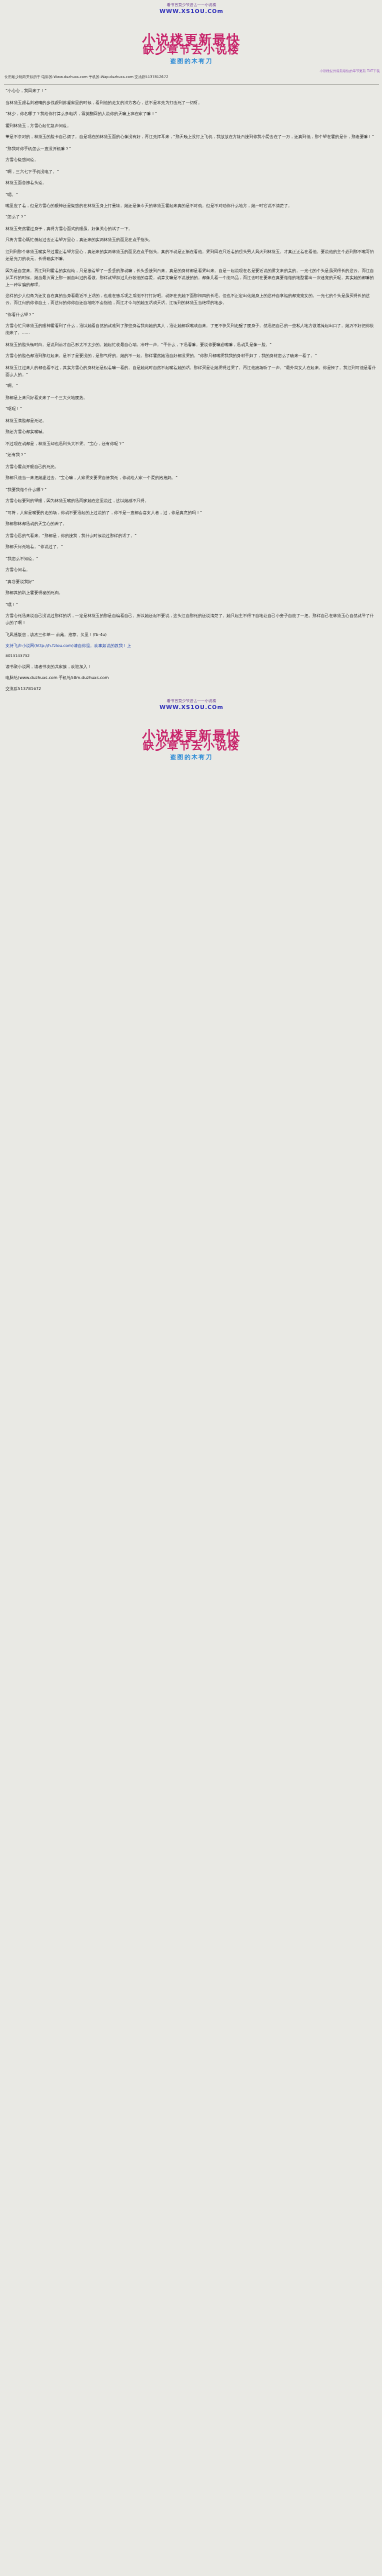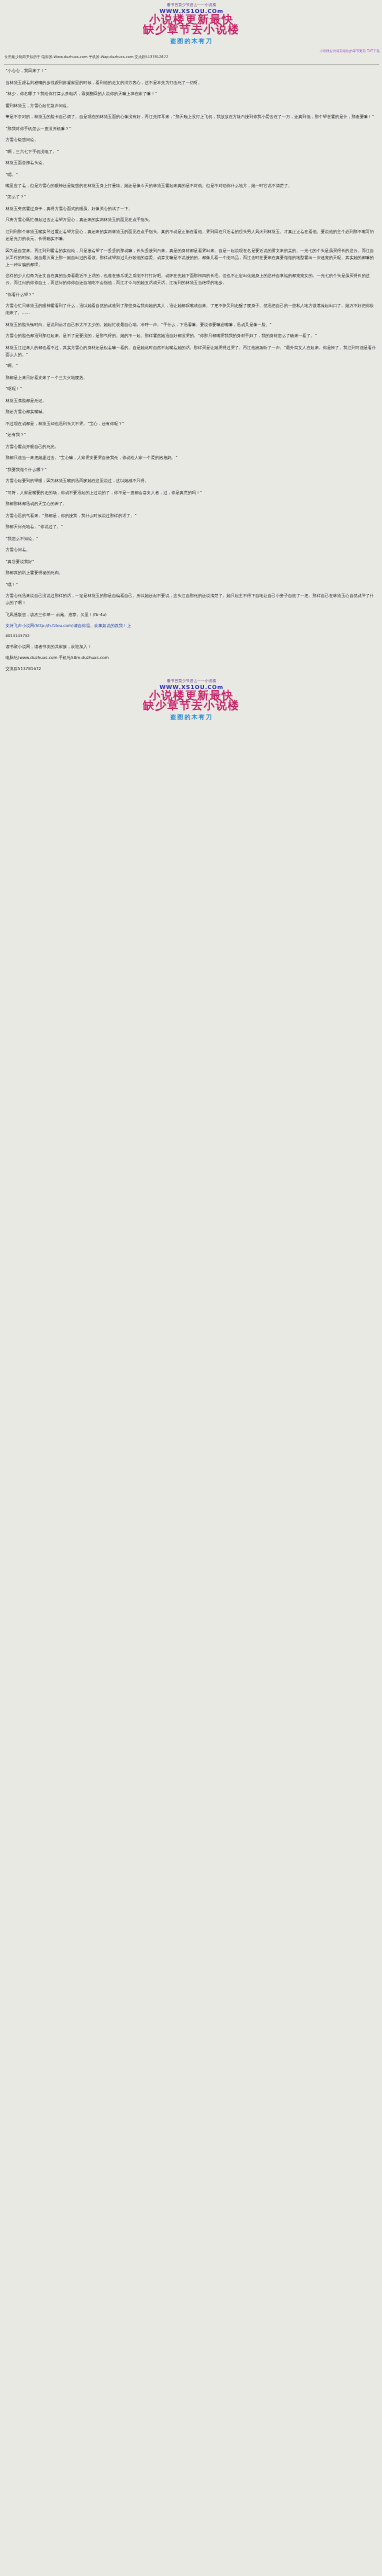--- a/index.html
+++ b/index.html
@@ -30,25 +30,26 @@
     line-height: 5.5px;
   }
   .banner .site {
     font-size: 5.5px;
     font-weight: bold;
     color: #2d2db8;
     line-height: 7.1px;
     letter-spacing: 0.5px;
   }
   .banner .slogan1 {
-    font-size: 11px;
+    font-size: 13px;
     font-weight: bold;
     color: #c8256b;
     line-height: 10.4px;
     letter-spacing: 1.1px;
+    margin-top: 20px;
   }
   .banner .slogan2 {
     font-size: 11px;
     font-weight: bold;
     color: #c8256b;
     line-height: 10.4px;
     letter-spacing: 1.1px;
   }
   .banner .slogan3 {
     font-size: 6px;

